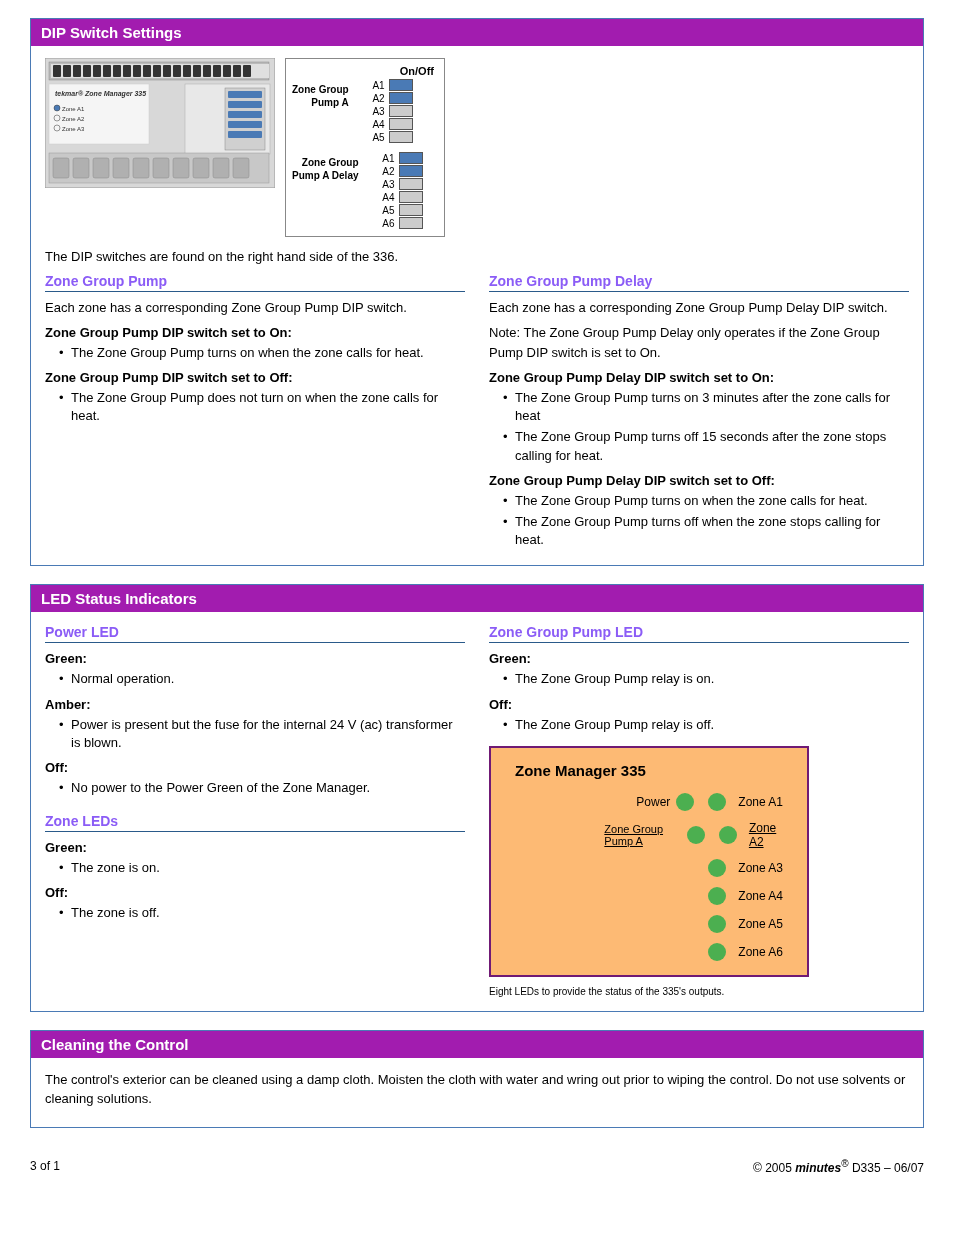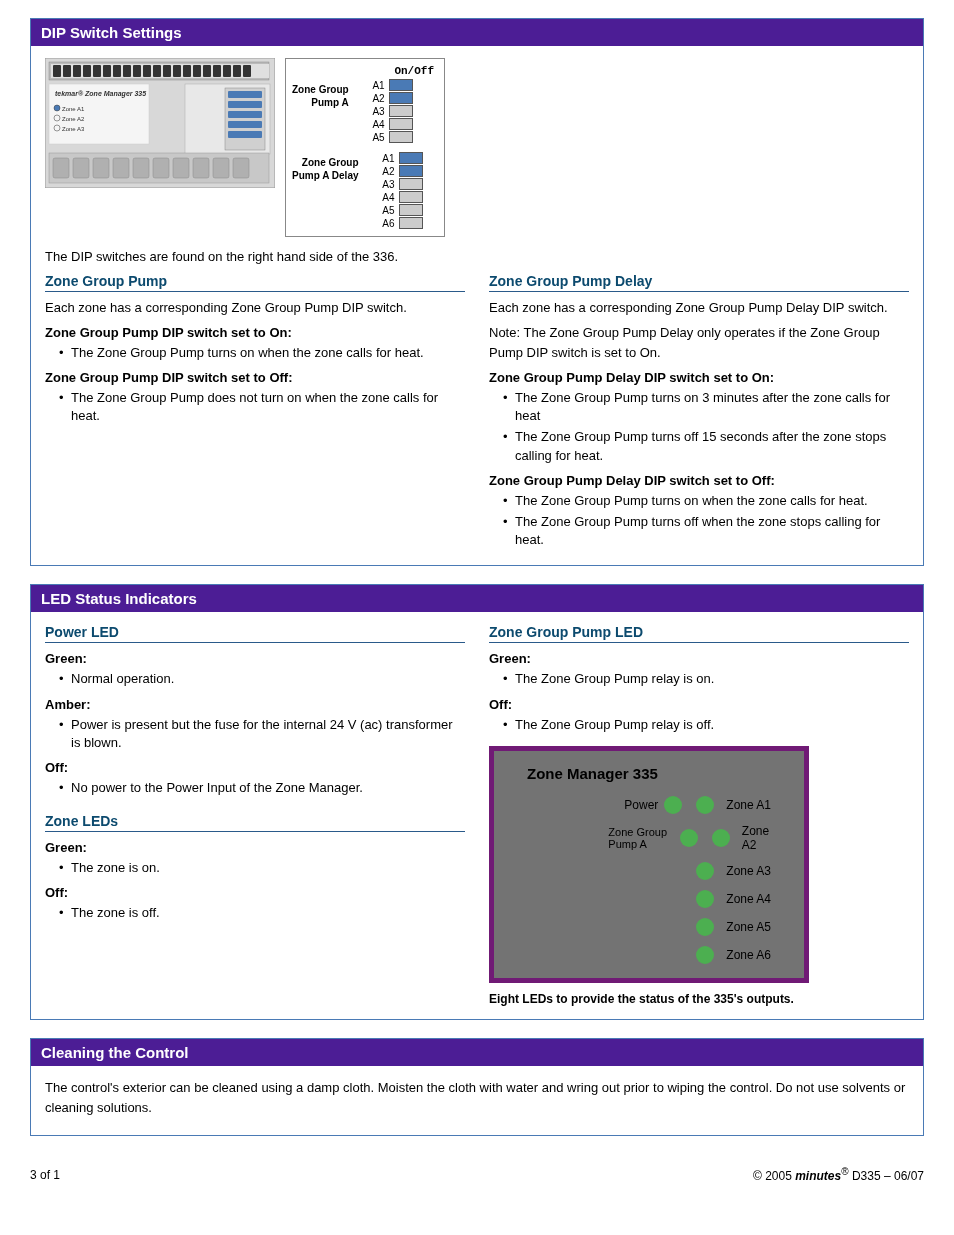--- a/index.html
+++ b/index.html
@@ -8,21 +8,21 @@
       font-size: 13px;
       background: #fff;
       color: #000;
       width: 954px;
       min-height: 1235px;
       padding: 18px 30px 18px 30px;
     }
 
     
     .section-header {
-      background: #4c1d95;
+      background: #a21caf;
       color: #fff;
       font-size: 15px;
       font-weight: bold;
       padding: 5px 10px;
       border: 1px solid #3a6aa0;
       margin-bottom: 12px;
     }
 
     .section-box {
       border: 1px solid #4a7ab5;
@@ -48,21 +48,21 @@
       max-width: 450px;
     }
     .col-right {
       flex: 1;
     }
 
     
     .sub-heading {
       font-size: 14px;
       font-weight: bold;
-      color: #0c4a6e;
+      color: #8b5cf6;
       border-bottom: 1px solid #2a5a8a;
       padding-bottom: 2px;
       margin-bottom: 6px;
       margin-top: 12px;
     }
     .sub-heading:first-child {
       margin-top: 0;
     }
 
     .bold-label {
@@ -108,21 +108,20 @@
       background: #fff;
       padding: 6px;
       min-width: 160px;
     }
     .dip-onoff-header {
       text-align: right;
       font-size: 11px;
       font-weight: bold;
       margin-bottom: 2px;
       padding-right: 4px;
-      font-family: Liberation Mono, monospace;
     }
     .dip-row {
       display: flex;
       align-items: center;
       margin-bottom: 1px;
     }
     .dip-label {
       font-size: 10px;
       width: 30px;
       text-align: right;
@@ -152,44 +151,44 @@
       font-style: normal;
     }
 
     
     .led-section {
       margin-top: 16px;
     }
 
     
     .zone-manager-box {
-      border: 5px solid #701a75;
-      padding: 14px 33px;
+      border: 2px solid #701a75;
+      padding: 14px 24px;
       margin-top: 12px;
-      background: #737373;
+      background: #fdba74;
       max-width: 320px;
     }
     .zm-title {
       font-size: 15px;
       font-weight: bold;
       margin-bottom: 14px;
     }
     .zm-circle {
       width: 18px;
       height: 18px;
       border-radius: 50%;
       background: #4caf50;
       display: inline-block;
       margin-right: 6px;
       flex-shrink: 0;
     }
 
     .caption-bold {
-      font-weight: bold;
-      font-size: 12px;
+      font-weight: normal;
+      font-size: 10px;
       margin-top: 8px;
       line-height: 1.4;
     }
 
     
     .footer {
       display: flex;
       justify-content: space-between;
       align-items: center;
       margin-top: 20px;
@@ -396,21 +395,21 @@
         <div class="bold-label">Green:</div>
         <ul class="bullet-list">
           <li>Normal operation.</li>
         </ul>
         <div class="bold-label">Amber:</div>
         <ul class="bullet-list">
           <li>Power is present but the fuse for the internal 24 V (ac) transformer is blown.</li>
         </ul>
         <div class="bold-label">Off:</div>
         <ul class="bullet-list">
-          <li>No power to the Power Input of the Zone Manager.</li>
+          <li>No power to the Power Green of the Zone Manager.</li>
         </ul>
 
         <div class="sub-heading" style="margin-top:16px;">Zone LEDs</div>
         <div class="bold-label">Green:</div>
         <ul class="bullet-list">
           <li>The zone is on.</li>
         </ul>
         <div class="bold-label">Off:</div>
         <ul class="bullet-list">
           <li>The zone is off.</li>
@@ -436,21 +435,21 @@
             <div style="display:flex; align-items:center; justify-content:flex-end; flex:2;">
               <span style="font-size:12px; margin-right:6px;">Power</span>
               <span class="zm-circle" style="background:#4caf50;"></span>
               <span class="zm-circle" style="background:#4caf50; margin-left:8px;"></span>
               <span style="font-size:12px; margin-left:6px;">Zone A1</span>
             </div>
           </div>
 
           <div style="display:flex; align-items:center; margin-bottom:10px; justify-content:space-between;">
             <div style="flex:1;"></div>
-            <div style="display:flex; align-items:center; justify-content:flex-end; flex:2;">
+            <div style="display:flex; align-items:center; justify-content:flex-end; flex:2;text-decoration:underline;">
               <span style="font-size:11px; margin-right:6px;">Zone Group Pump A</span>
               <span class="zm-circle" style="background:#4caf50;"></span>
               <span class="zm-circle" style="background:#4caf50; margin-left:8px;"></span>
               <span style="font-size:12px; margin-left:6px;">Zone A2</span>
             </div>
           </div>
 
           <div style="display:flex; align-items:center; margin-bottom:10px; justify-content:flex-end;">
             <span class="zm-circle" style="background:#4caf50;"></span>
             <span style="font-size:12px; margin-left:6px;">Zone A3</span>

